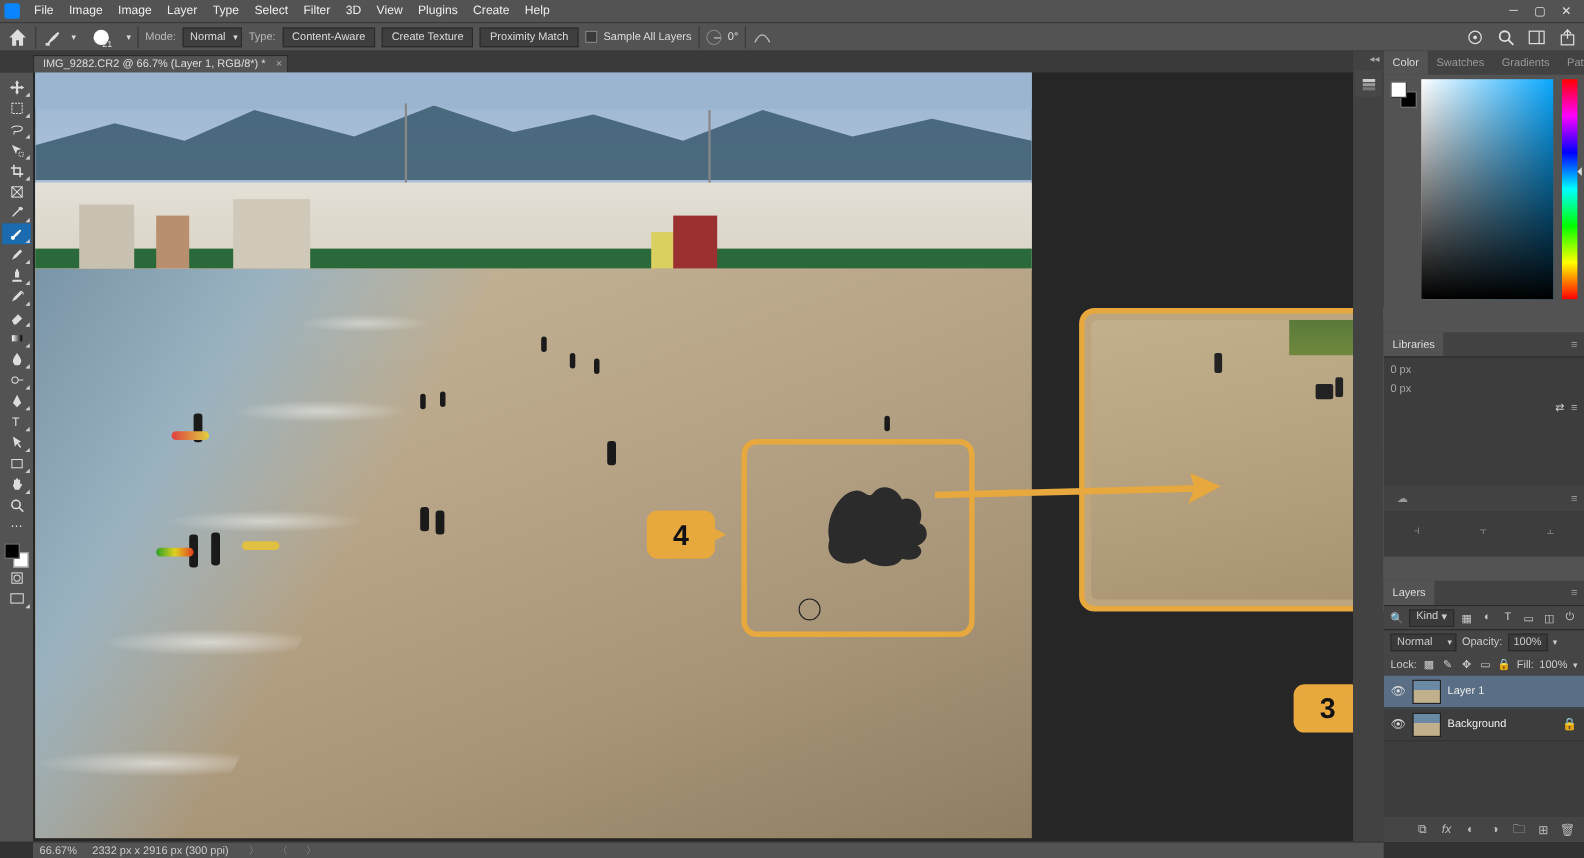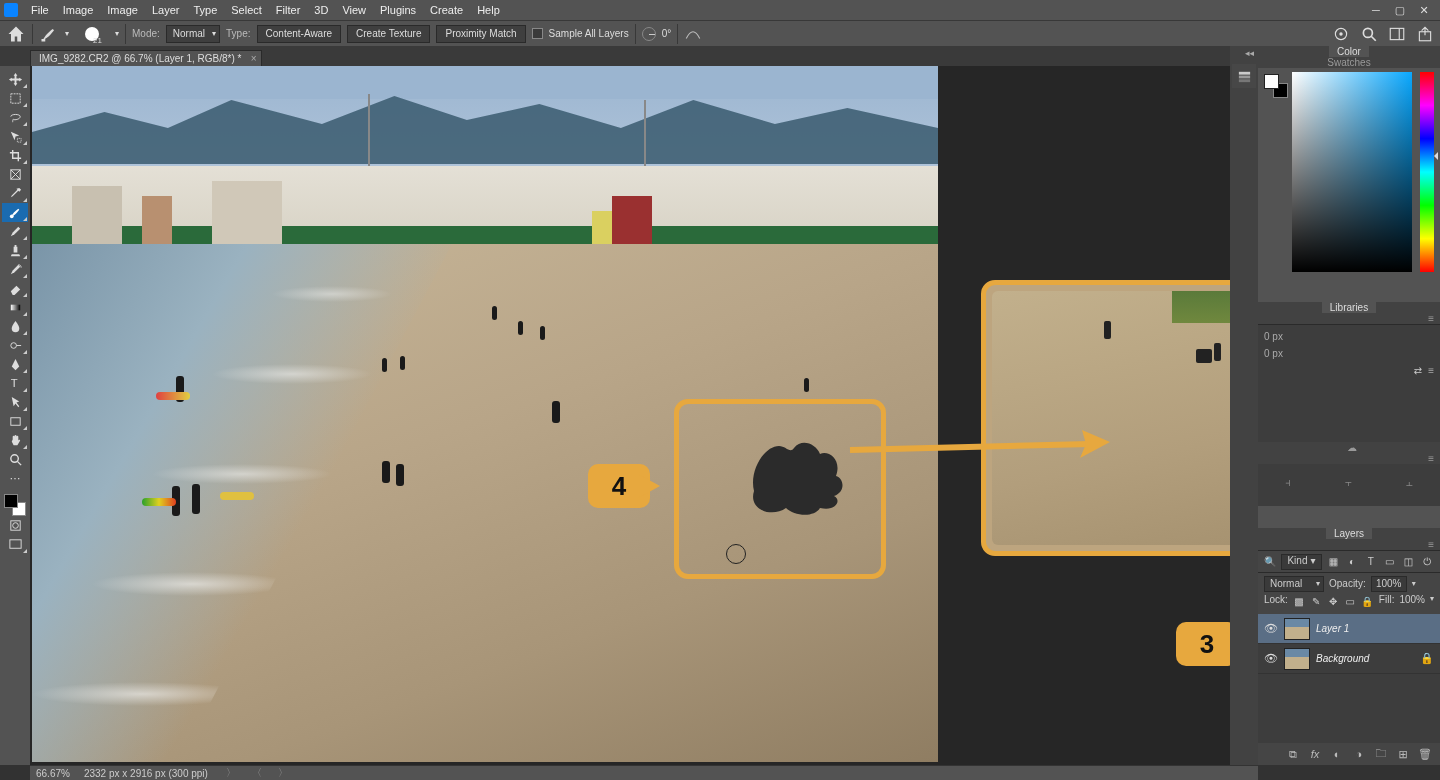--- a/index.html
+++ b/index.html
@@ -106,21 +106,21 @@
   .tool.active{ background:#1a6bb0;}
   .tool svg{width:15px;height:15px;}
   .tool .corner{position:absolute;right:1px;bottom:1px;width:0;height:0;border:2px solid transparent;border-right-color:#ccc;border-bottom-color:#ccc;}
   .fgbg{width:22px;height:22px;position:relative;margin-top:6px;}
   .fgbg .fg{position:absolute;left:0;top:0;width:14px;height:14px;background:#000;border:1px solid #888;}
   .fgbg .bg{position:absolute;right:0;bottom:0;width:14px;height:14px;background:#fff;border:1px solid #888;}
   .panelstrip-tall{position:absolute; top:46px; right:182px; width:28px; bottom:15px; background:#424242;}
   
   
   .panels{position:absolute; top:46px; right:0; width:182px; bottom:15px; background:#535353; display:flex; flex-direction:column;}
-  .panel-tabs{height:22px;background:#424242;display:flex;align-items:center;font-size:10px;flex-direction:column;}
+  .panel-tabs{height:22px;background:#424242;display:flex;align-items:center;font-size:10px;}
   .panel-tabs .ptab{padding:0 8px;height:100%;display:flex;align-items:center;color:#999;}
   .panel-tabs .ptab.active{background:#535353;color:#ddd;}
   .panel-tabs .pmenu{margin-left:auto;padding:0 6px;color:#999;}
   
   .color-panel{height:234px;position:relative;background:#535353;}
   .color-fgbg{position:absolute;left:6px;top:6px;width:24px;height:24px;}
   .color-fgbg .fg{position:absolute;left:0;top:0;width:15px;height:15px;background:#fff;border:1px solid #222;}
   .color-fgbg .bg{position:absolute;right:0;bottom:0;width:15px;height:15px;background:#000;border:1px solid #888;}
   .color-field{position:absolute;left:34px;top:4px;width:120px;height:200px;
         background:linear-gradient(to bottom, rgba(0,0,0,0), #000),
@@ -137,28 +137,28 @@
   .props-panel{flex:0 0 64px;background:#535353;}
   .props-panel .body{background:#3d3d3d;height:42px;}
   
   .layers-panel{flex:1;background:#535353;display:flex;flex-direction:column;min-height:0;}
   .layers-toolbar1,.layers-toolbar2{height:22px;background:#454545;display:flex;align-items:center;padding:0 6px;gap:5px;font-size:10px;color:#ccc;border-top:1px solid #2a2a2a;}
   .layers-toolbar1 .kind{display:flex;gap:3px;background:#3a3a3a;border:1px solid #2a2a2a;padding:0 5px;height:16px;}
   .layers-toolbar1 .ico,.layers-toolbar2 .ico{width:14px;height:14px;display:flex;align-items:center;justify-content:center;color:#ccc;}
   .layers-toolbar2 .blend{background:#3a3a3a;border:1px solid #2a2a2a;padding:0 5px;height:16px;min-width:60px;display:flex;align-items:center;position:relative;}
   .layers-toolbar2 .blend::after{content:"▾";position:absolute;right:3px;font-size:8px;}
   .layers-toolbar2 .pct{background:#3a3a3a;border:1px solid #2a2a2a;width:36px;height:16px;display:flex;align-items:center;justify-content:center;}
-  .layers-lockrow{height:20px;background:#454545;display:flex;padding:0 6px;gap:5px;font-size:10px;color:#ccc;}
+  .layers-lockrow{height:20px;background:#454545;display:flex;align-items:center;padding:0 6px;gap:5px;font-size:10px;color:#ccc;}
   .layers-lockrow .ico{width:14px;height:14px;display:flex;align-items:center;justify-content:center;}
   .layer-list{flex:1;background:#3d3d3d;overflow:auto;}
   .layer-row{height:30px;display:flex;align-items:center;gap:6px;padding:0 6px;border-bottom:1px solid #333;}
   .layer-row.selected{background:#5a6e85;}
   .layer-row .eye{width:14px;text-align:center;color:#ddd;}
   .layer-row .thumb{width:26px;height:22px;background:linear-gradient(#6a89a5 0 40%,#c2b08c 40% 100%);border:1px solid #222;}
-  .layer-row .lname{font-size:10px;color:#eee;font-style:italic;}
+  .layer-row .lname{font-size:10px;color:#eee;}
   .layer-row .lname.italic{}
   .layer-row .lock{margin-left:auto;color:#ccc;}
   .layers-footer{height:22px;background:#454545;display:flex;align-items:center;justify-content:flex-end;gap:8px;padding:0 8px;color:#bbb;}
   .layers-footer .ico{width:14px;height:14px;display:flex;align-items:center;justify-content:center;}
   
   
   .statusbar{position:absolute;left:30px;right:182px;bottom:0;height:15px;background:#535353;display:flex;align-items:center;font-size:10px;color:#ccc;padding:0 6px;gap:14px;border-top:1px solid #333;}
   .statusbar .chevs{margin-left:4px;letter-spacing:-2px;color:#999;}
 </style>
 </head>

